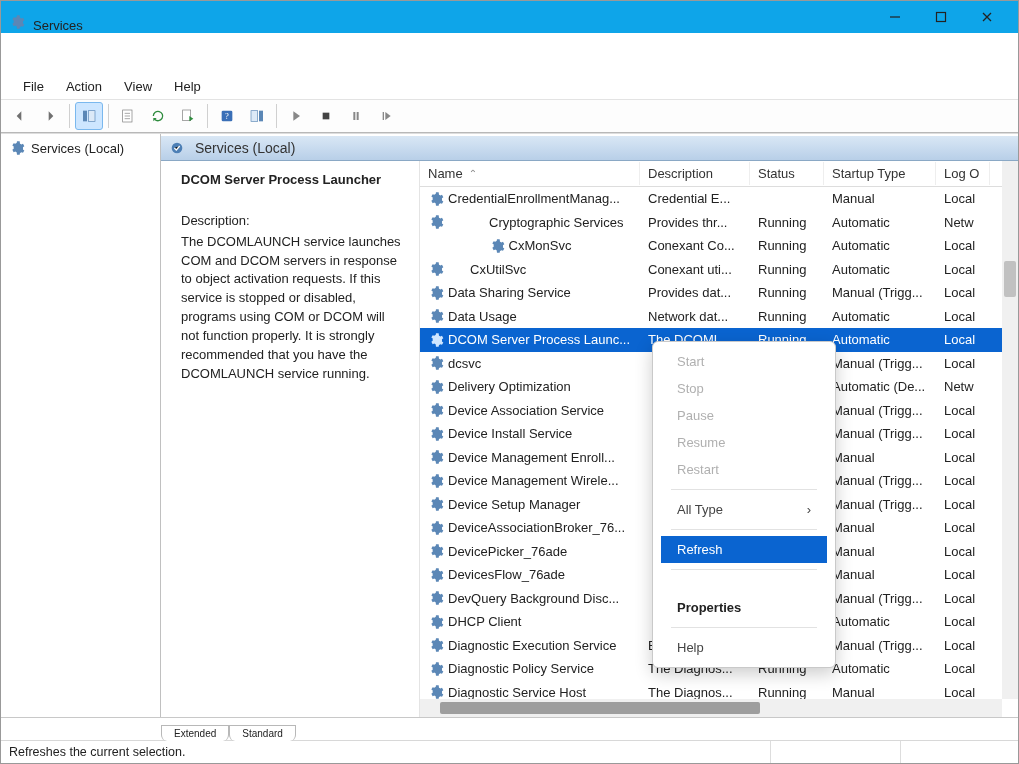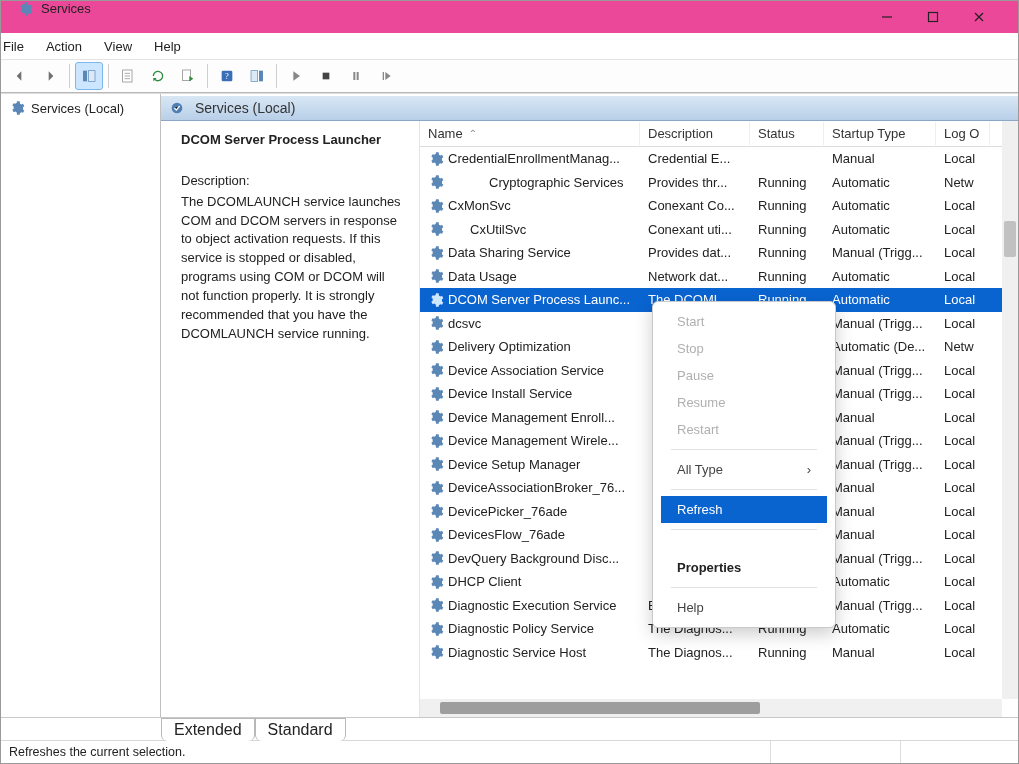--- a/index.html
+++ b/index.html
@@ -13,44 +13,45 @@
     height: 764px;
     overflow: hidden;
     display: flex;
     flex-direction: column;
     border: 1px solid #999;
   }
   
   .titlebar {
     height: 32px;
     display: flex;
-    align-items: flex-start;
-    padding: 0 16px;
-    background: #ec4899;
+    align-items: flex-end;
+    padding: 0 8px;
+    background: #0ea5e9;
   }
   .titlebar .gear {
     margin-right: 8px;
   }
   .title-text { flex: 0 0 auto; }
   .titlebar-spacer { flex: 1; }
   .win-btn {
     width: 46px;
     height: 32px;
     display: flex;
     align-items: center;
     justify-content: center;
     cursor: pointer;
   }
   
   .menubar {
     height: 26px;
     display: flex;
     align-items: center;
-    padding: 0 2px;
+    padding: 0 22px;
     gap: 22px;
+    margin-top: 40px;
   }
   .menuitem { cursor: default; }
   
   .toolbar {
     height: 34px;
     display: flex;
     align-items: center;
     padding: 0 4px;
     gap: 0;
     border-top: 1px solid #e3e3e3;
@@ -207,21 +208,21 @@
   .tabs {
     height: 23px;
     display: flex;
     align-items: flex-end;
     padding-left: 160px;
     border-top: 1px solid #c8c8c8;
     background: #fff;
   }
   .tab {
     padding: 2px 12px;
-    font-size: 16px;
+    font-size: 10px;
     border: 1px solid #b8b8b8;
     border-bottom: none;
     border-radius: 0 0 6px 6px;
     margin-right: 0;
     position: relative;
     top: 1px;
     background: #fff;
   }
   .tab.active { font-weight: 400; }
   .statusbar {
@@ -431,21 +432,21 @@
                   </svg>
                 </span>
                 <span>Cryptographic Services</span>
               </div>
               <div class="cell col-desc">Provides thr...</div>
               <div class="cell col-stat">Running</div>
               <div class="cell col-start">Automatic</div>
               <div class="cell col-log">Netw</div>
             </div>
             <div class="row">
-              <div class="cell col-name" style="display:flex;align-items:center;">
+              <div class="cell col-name" style="display:flex;align-items:center;justify-content:center;">
                 <span class="gear-icon">
                   <svg viewBox="0 0 24 24" width="16" height="16">
                     <path fill="#5b87b6" d="M12 8a4 4 0 100 8 4 4 0 000-8zm9 4c0-.4 0-.8-.1-1.2l2.1-1.6-2-3.5-2.5 1a8 8 0 00-2-1.2L16 2h-4l-.5 2.5a8 8 0 00-2 1.2l-2.5-1-2 3.5 2.1 1.6A8 8 0 007 12c0 .4 0 .8.1 1.2L5 14.8l2 3.5 2.5-1c.6.5 1.3.9 2 1.2L12 22h4l.5-2.5c.7-.3 1.4-.7 2-1.2l2.5 1 2-3.5-2.1-1.6c.1-.4.1-.8.1-1.2z"></path>
                   </svg>
                 </span>
                 <span>CxMonSvc</span>
               </div>
               <div class="cell col-desc">Conexant Co...</div>
               <div class="cell col-stat">Running</div>
               <div class="cell col-start">Automatic</div>

